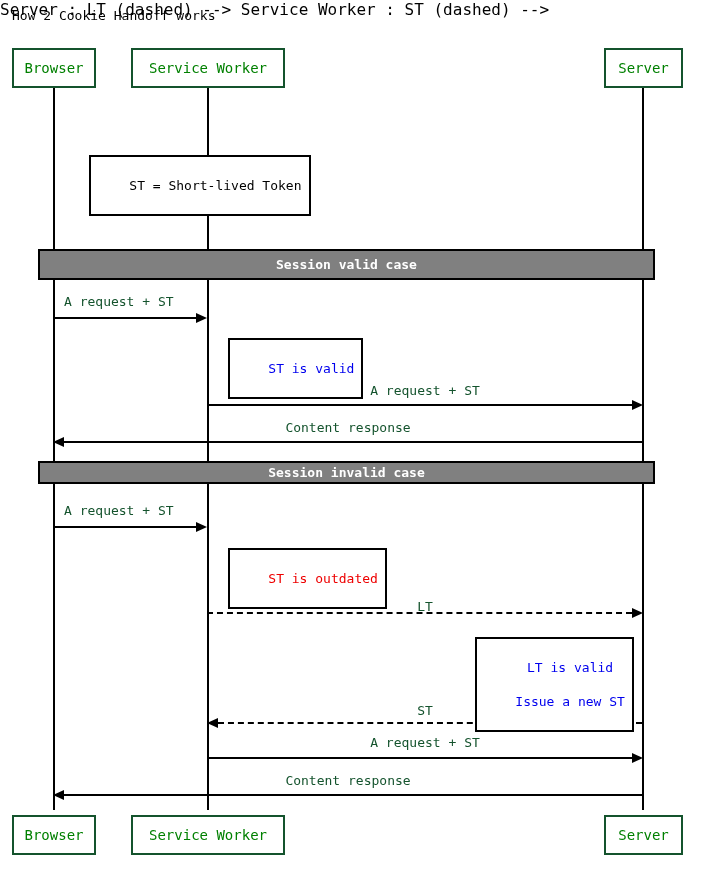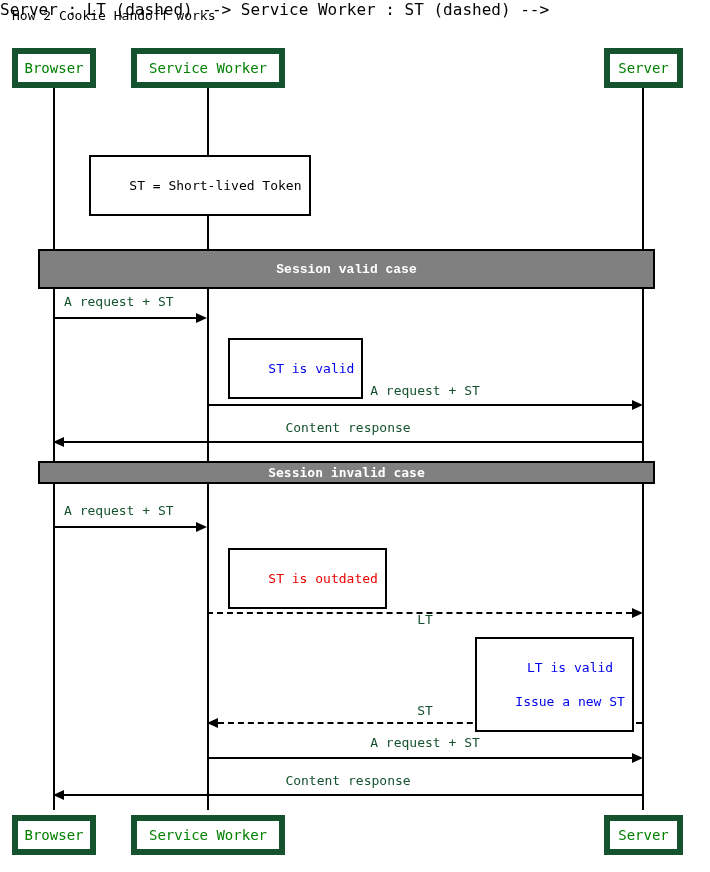--- a/index.html
+++ b/index.html
@@ -22,21 +22,21 @@
     top: 8px;
     font-size: 13px;
     color: #000000;
     white-space: nowrap;
     letter-spacing: 0px;
   }
   
   .participant {
     position: absolute;
     box-sizing: border-box;
-    border: 6px solid #14532d;
+    border: 2px solid #14532d;
     background: #ffffff;
     color: #008000;
     font-size: 14px;
     display: flex;
     align-items: center;
     justify-content: center;
     white-space: nowrap;
     z-index: 5;
   }
   
@@ -135,21 +135,21 @@
   <div class="participant" style="left:604px; top:48px; width:79px; height:40px;">
     <span>Server</span>
   </div>
 
   
   <div class="note black" style="left:89px; top:155px;">
     <span>ST = Short-lived Token</span>
   </div>
 
   
-  <div class="divider" style="left:38px; top:249px; width:617px; height:40px;font-family:Liberation Mono, monospace;">
+  <div class="divider" style="left:38px; top:249px; width:617px; height:31px;">
     <span>Session valid case</span>
   </div>
 
   
   <div class="msg-label" style="left:64px; top:294px;">
     <span>A request + ST</span>
   </div>
   <div class="msg-line" style="left:53px; top:317px; width:143px;"></div>
   <div class="arrow-head right" style="left:196px; top:313px;"></div>
 
@@ -183,21 +183,21 @@
   </div>
   <div class="msg-line" style="left:53px; top:526px; width:143px;"></div>
   <div class="arrow-head right" style="left:196px; top:522px;"></div>
 
   
   <div class="note red" style="left:228px; top:548px;">
     <span>ST is outdated</span>
   </div>
 
    Server : LT (dashed) --&gt;
-  <div class="msg-label center" style="left:425px; top:612px;text-align:right;">
+  <div class="msg-label center" style="left:425px; top:599px;text-align:right;">
     <span>LT</span>
   </div>
   <div class="msg-line dashed" style="left:207px; top:612px; width:425px;"></div>
   <div class="arrow-head right" style="left:632px; top:608px;"></div>
 
   
   <div class="note blue center" style="left:475px; top:637px;">
     <span>LT is valid</span><br>
     <span>Issue a new ST</span>
   </div>

